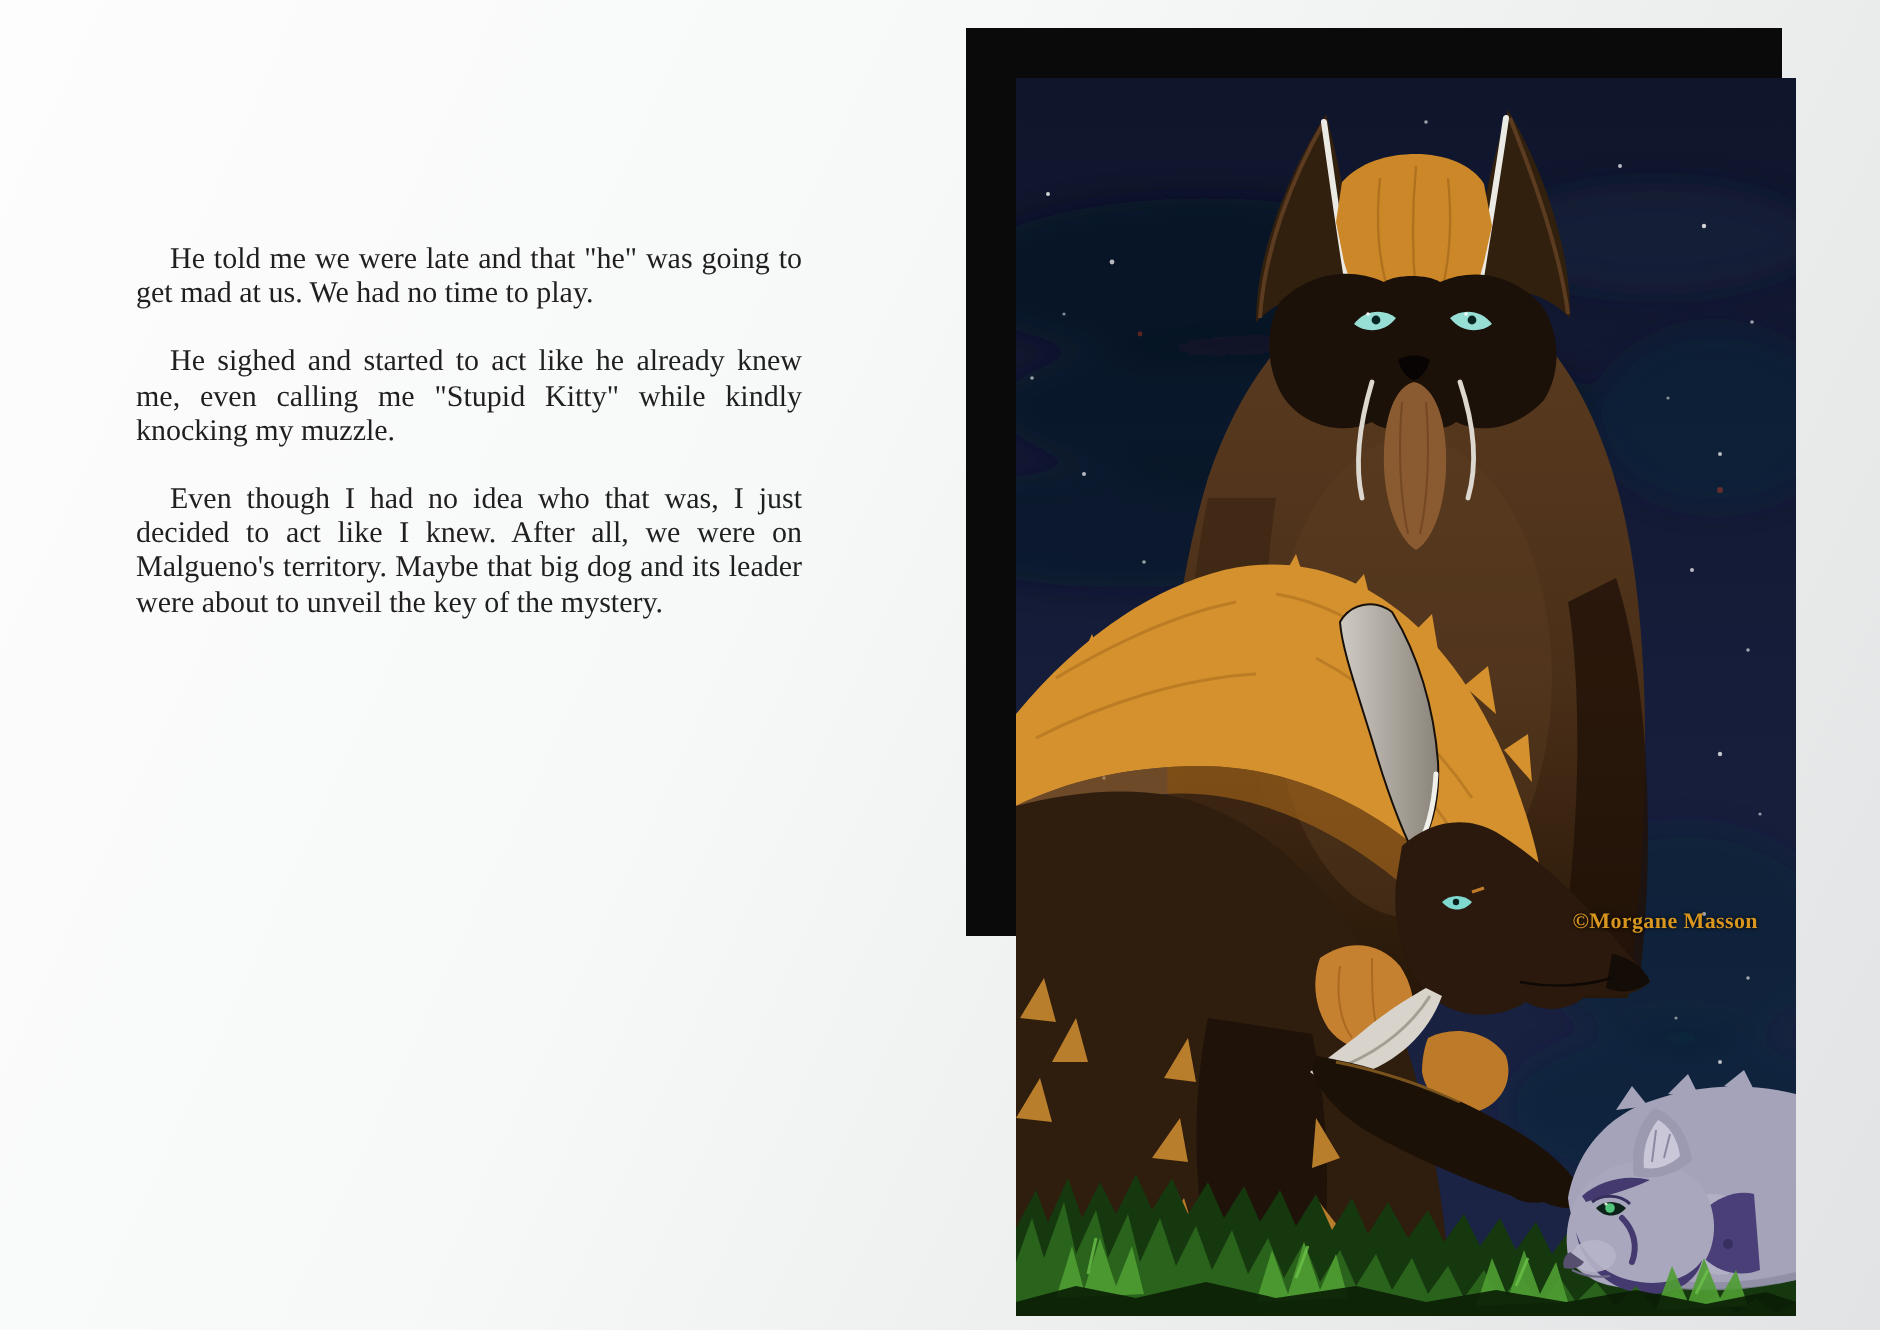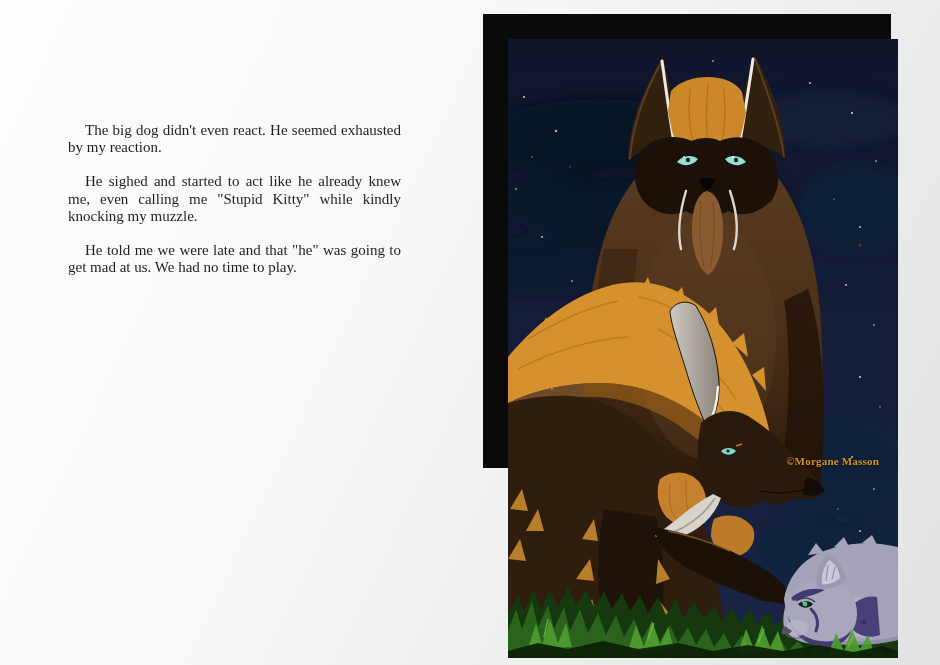--- a/index.html
+++ b/index.html
@@ -43,23 +43,23 @@
     font-size: 11px;
     letter-spacing: 0.2px;
     text-shadow: 0 0 2px #000;
     white-space: nowrap;
   }
 </style>
 </head>
 <body>
 
 <div class="text-column">
-  <p>The big dog didn't even react. He seemed exhausted by my reaction.</p>
+  <p>He told me we were late and that "he" was going to get mad at us. We had no time to play.</p>
   <p>He sighed and started to act like he already knew me, even calling me "Stupid Kitty" while kindly knocking my muzzle.</p>
-  <p>He told me we were late and that "he" was going to get mad at us. We had no time to play.</p>
+  <p>Even though I had no idea who that was, I just decided to act like I knew. After all, we were on Malgueno's territory. Maybe that big dog and its leader were about to unveil the key of the mystery.</p>
 </div>
 
 <div class="artwork-frame">
   <svg width="390" height="619" viewBox="0 0 390 619" xmlns="http://www.w3.org/2000/svg">
     <defs>
       <linearGradient id="skyGrad" x1="0" y1="0" x2="0" y2="1">
         <stop offset="0" stop-color="#0f152b"></stop>
         <stop offset="0.5" stop-color="#161d3a"></stop>
         <stop offset="1" stop-color="#1c2547"></stop>
       </linearGradient>

